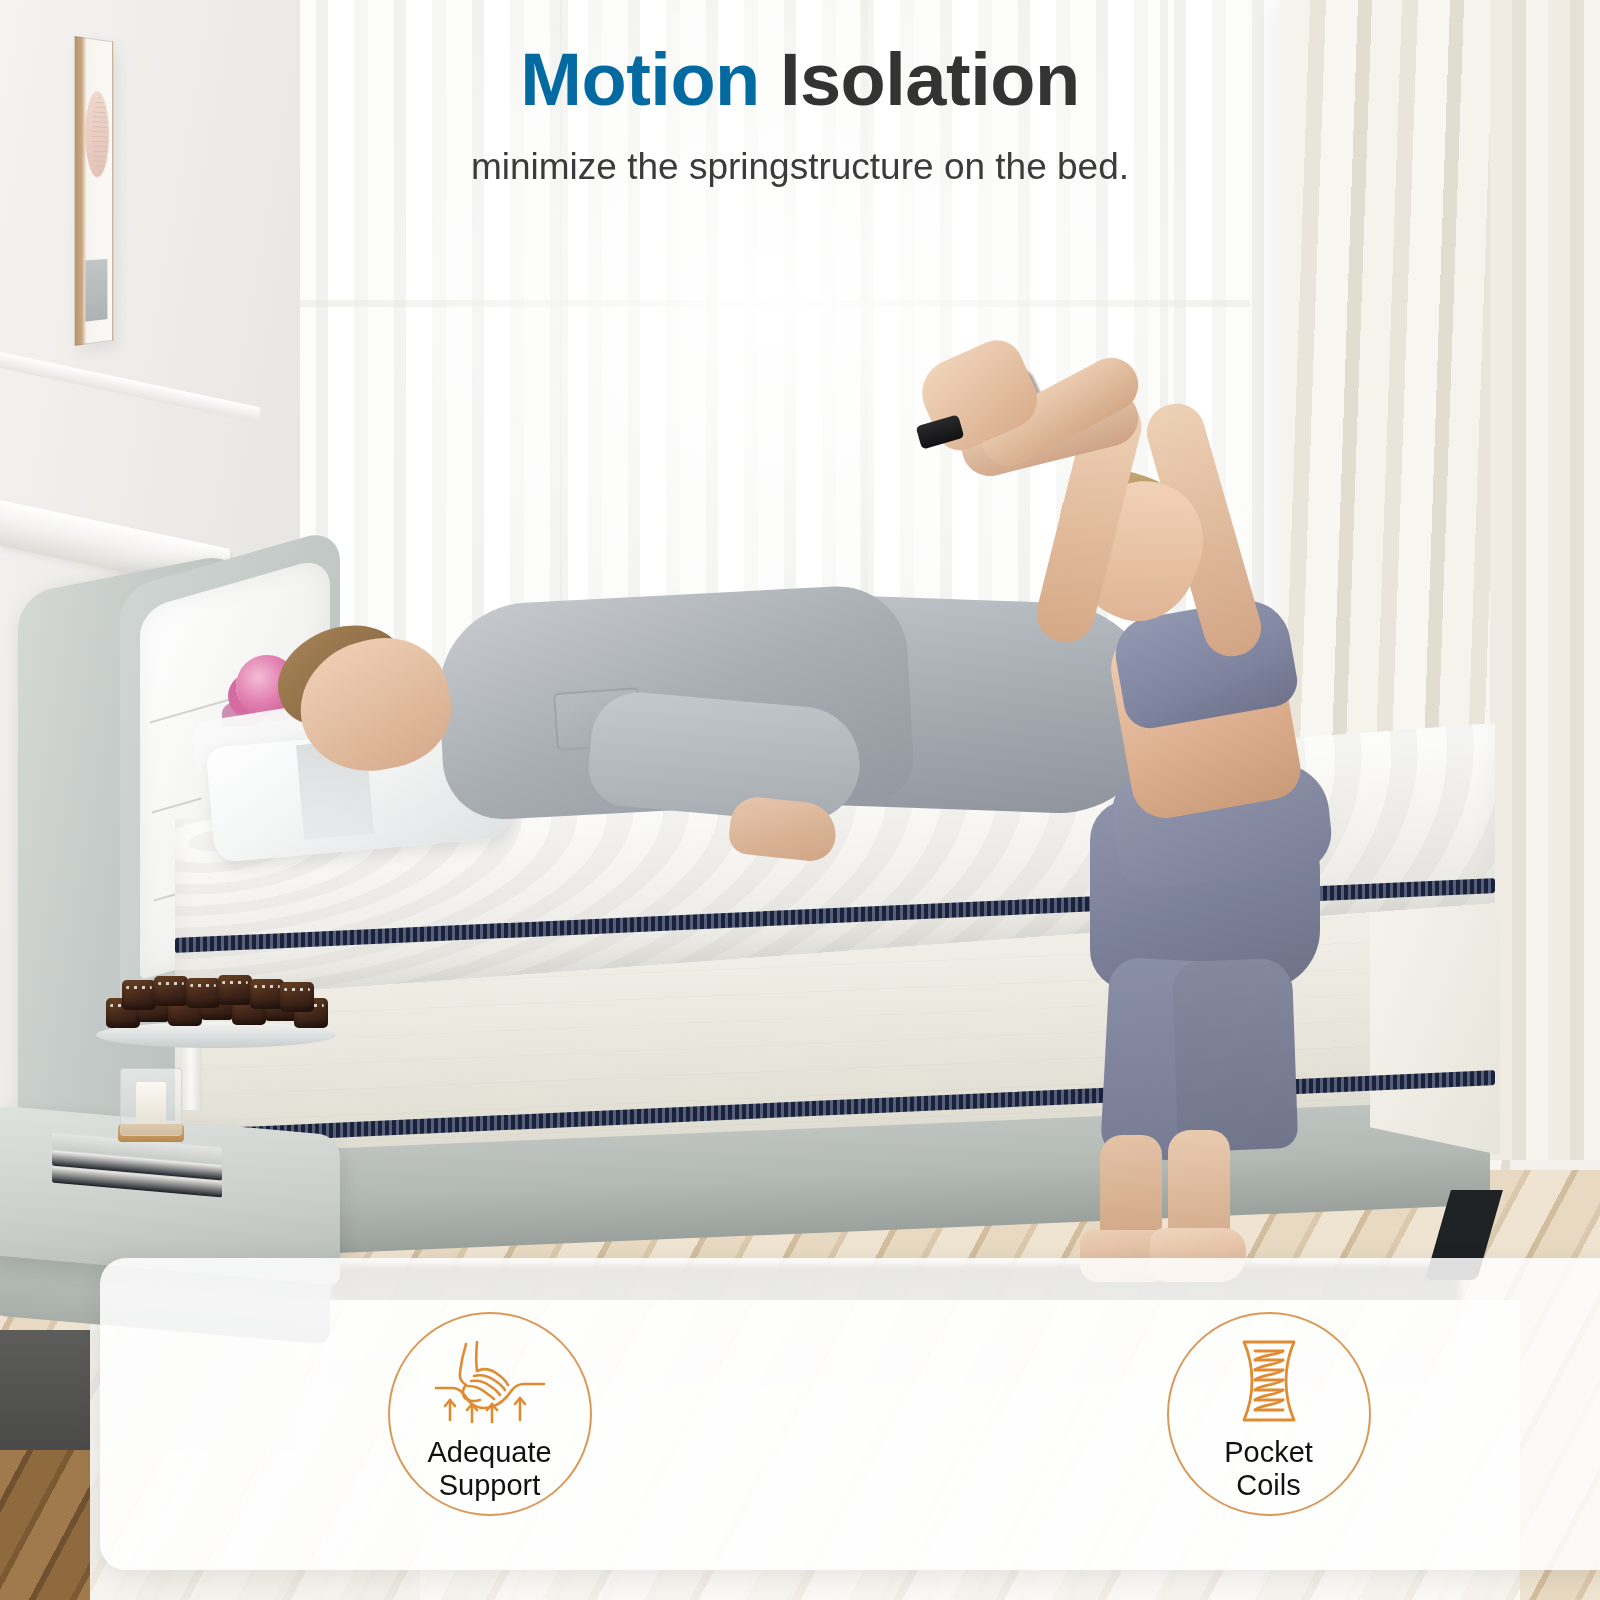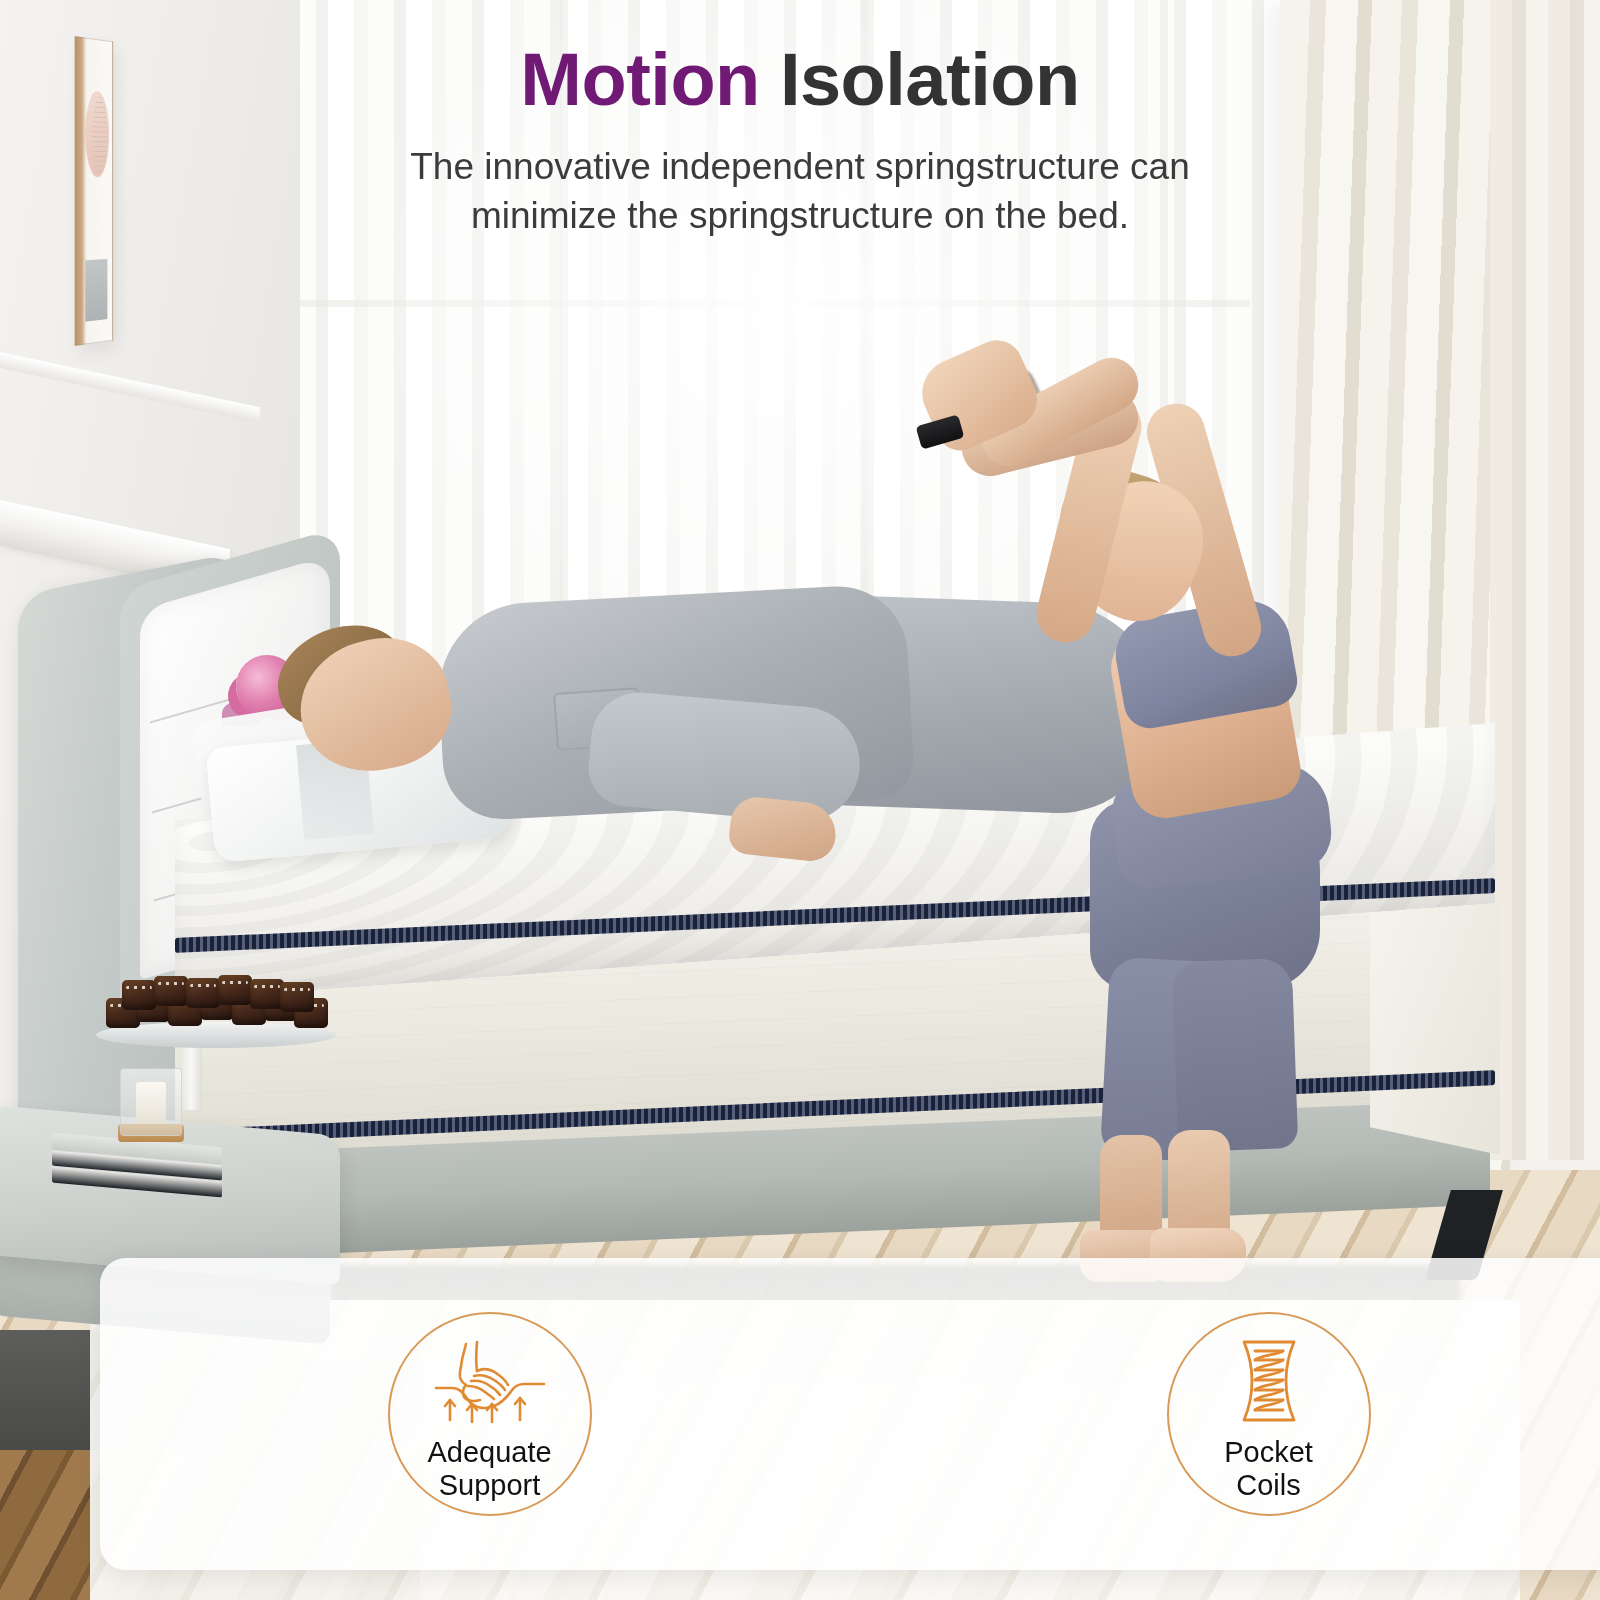--- a/index.html
+++ b/index.html
@@ -433,21 +433,21 @@
   }
 
   
   .heading-wrap {
     position:absolute; left:0; top:40px; width:1600px; text-align:center;
     z-index:20;
   }
   .title {
     font-size:74px; font-weight:700; letter-spacing:-.5px; line-height:1.08;
   }
-  .title .hl { color:#701a75; }
+  .title .hl { color:#0369a1; }
   .title .dk { color:#333333; }
   .subtitle {
     margin-top:22px; font-size:37px; line-height:1.34; color:#3b3b3b;
     font-weight:400;
   }
 
   
   .feature-panel {
     position:absolute; left:100px; top:1258px; width:1558px; height:312px;
     background:rgba(255,255,255,.86);
@@ -591,21 +591,20 @@
     <div class="candle"></div>
     <div class="candle-glass"></div>
 
   </div>
 
   <div class="heading-wrap">
     <div class="title">
       <span class="hl">Motion</span><span> </span><span class="dk">Isolation</span>
     </div>
     <div class="subtitle">
-      <div>The innovative independent springstructure can</div>
       <div>minimize the springstructure on the bed.</div>
     </div>
   </div>
 
   <div class="feature-panel">
 
     <div class="feature-item">
       <div class="badge">
         <div class="badge-icon">
           <svg width="120" height="86" viewBox="0 0 120 86" fill="none" stroke="#E08A32" stroke-width="2.6" stroke-linecap="round" stroke-linejoin="round">

